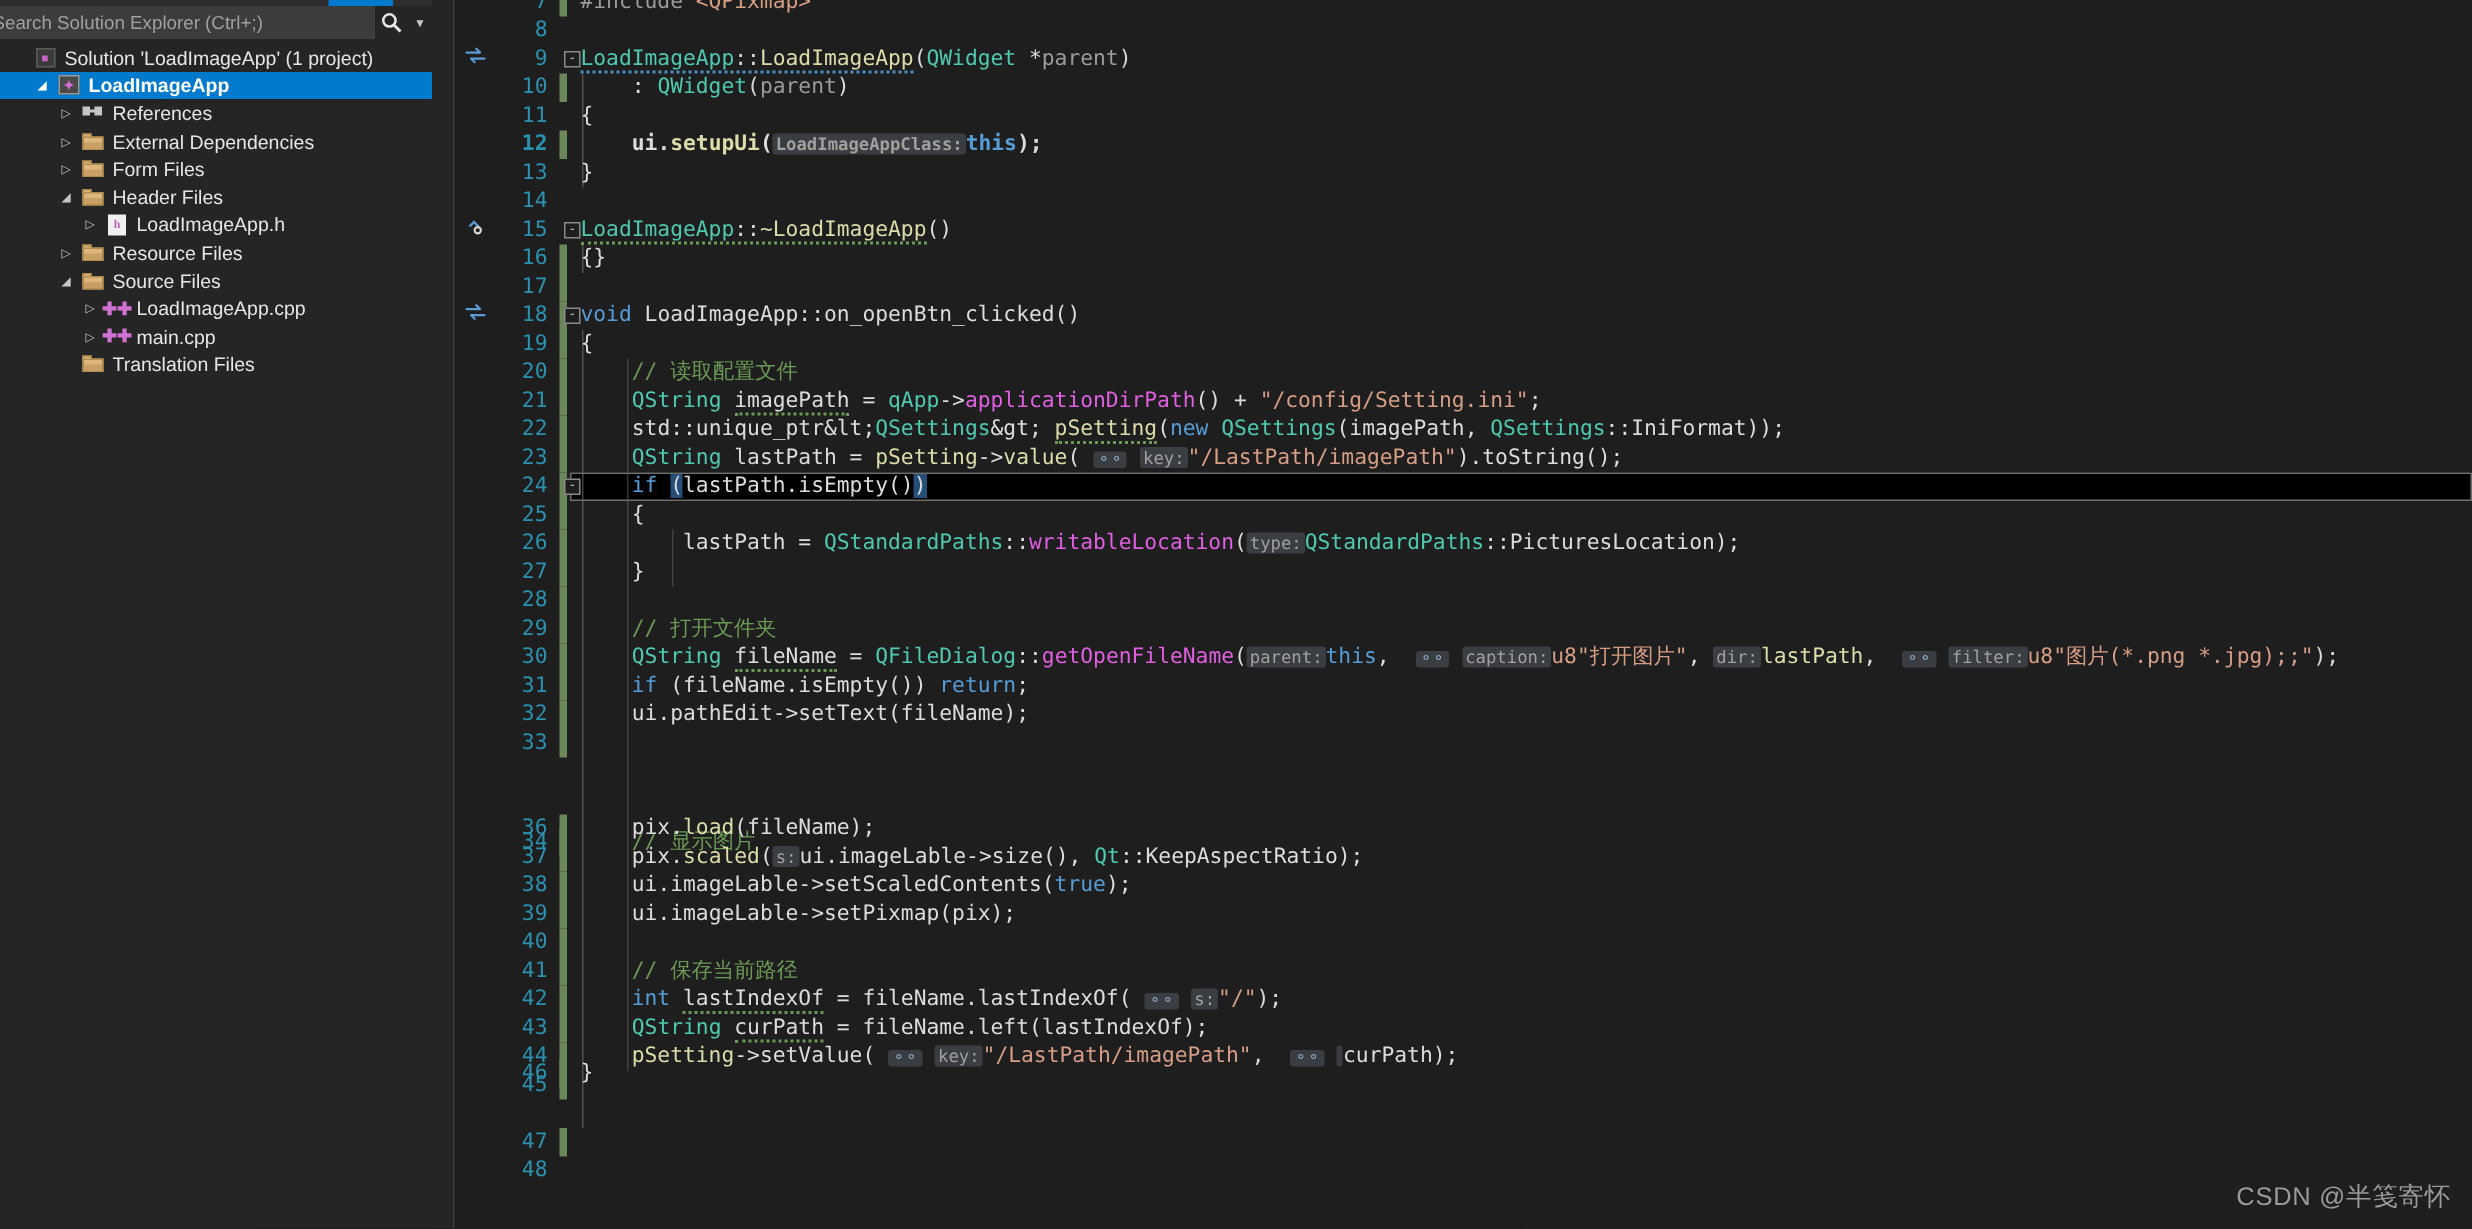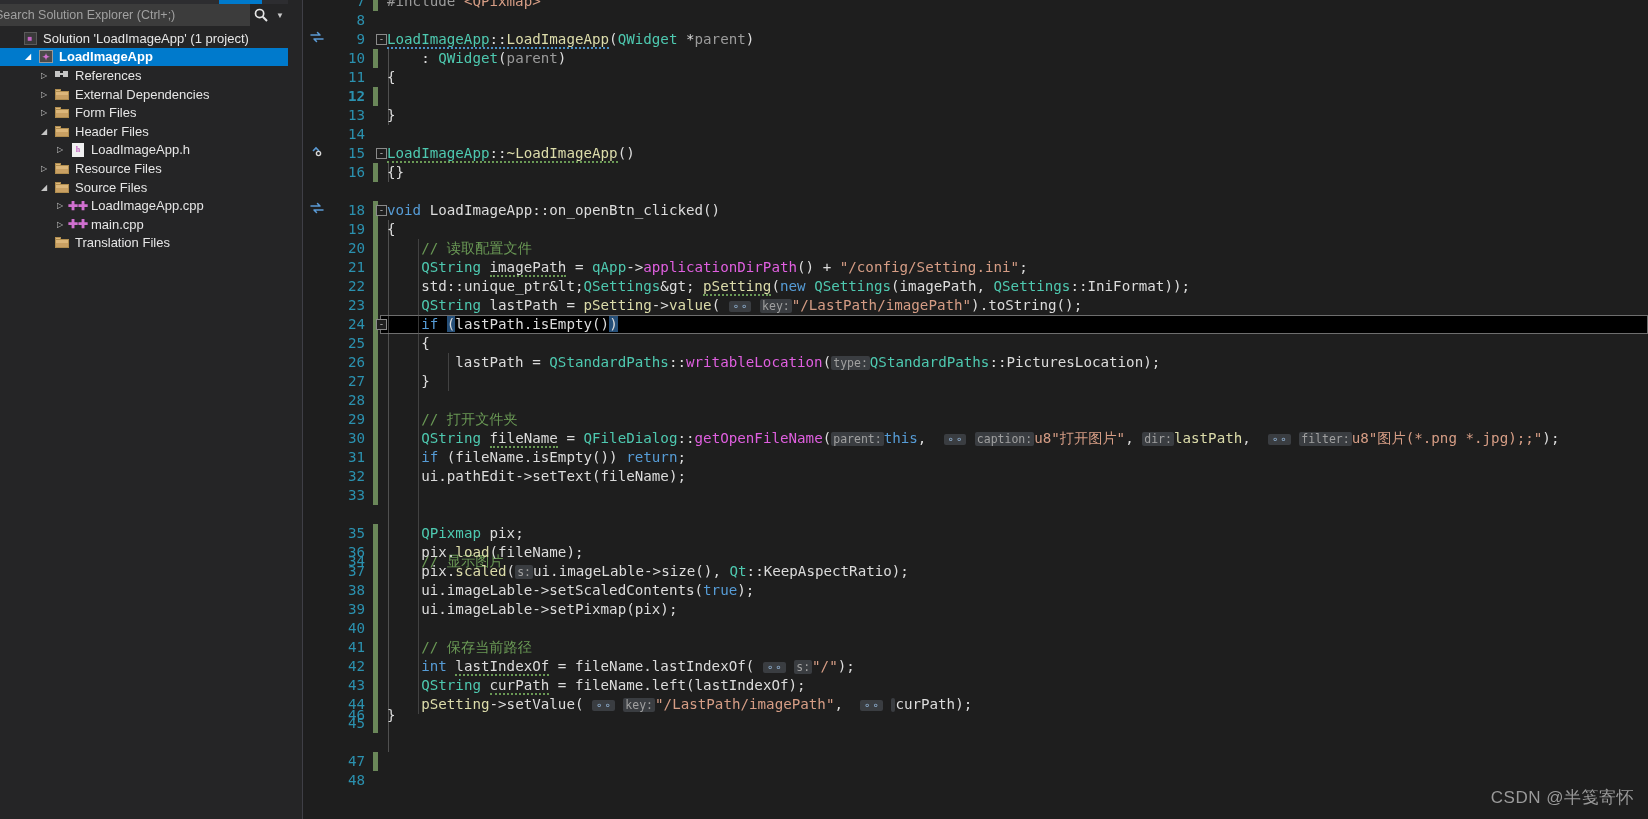--- a/index.html
+++ b/index.html
@@ -354,48 +354,48 @@
         <div class="struct-guide" style="left: 100px; top: 220px; height: 532px;"></div>
         <div class="indent-guide" style="left: 130px; top: 239px; height: 475px;"></div>
         <div class="indent-guide" style="left: 160px; top: 353px; height: 38px;"></div>
         <div class="code-row" style="top: -8px;"><span class="lnum">7</span><span class="changebar saved"></span><span class="codetext"><span class="t-pp">#include </span><span class="t-str">&lt;QPixmap&gt;</span></span></div>
         <div class="code-row" style="top: 11px;"><span class="lnum">8</span><span class="codetext"></span></div>
         <div class="code-row" style="top: 30px;"><span class="glyph-ref"><svg width="14" height="14" viewBox="0 0 14 14">
               <path d="M1 5h9l-2.5-2.5M13 9H4l2.5 2.5" fill="none" stroke="#5b9bd5" stroke-width="1.5" stroke-linecap="round" stroke-linejoin="round"></path>
             </svg></span><span class="lnum">9</span><span class="fold">-</span><span class="codetext"><span class="squiggle-b"><span class="t-type">LoadImageApp</span><span class="t-op">::</span><span class="t-fn">LoadImageApp</span></span><span class="t-op">(</span><span class="t-type">QWidget</span><span class="t-plain"> *</span><span class="t-pp">parent</span><span class="t-op">)</span></span></div>
         <div class="code-row" style="top: 49px;"><span class="lnum">10</span><span class="changebar saved"></span><span class="codetext"><span class="t-plain">    : </span><span class="t-type">QWidget</span><span class="t-op">(</span><span class="t-pp">parent</span><span class="t-op">)</span></span></div>
         <div class="code-row" style="top: 68px;"><span class="lnum">11</span><span class="codetext"><span class="t-op">{</span></span></div>
-        <div class="code-row" style="top: 87px; font-weight: bold;"><span class="lnum">12</span><span class="changebar saved"></span></div>
+        <div class="code-row" style="top: 87px; font-weight: bold;"><span class="lnum">12</span><span class="changebar saved"></span><span class="codetext"><span class="t-plain">    ui</span><span class="t-op">.</span><span class="t-fn">setupUi</span><span class="t-op">(</span><span class="t-hintbg">LoadImageAppClass:</span><span class="t-key">this</span><span class="t-op">);</span></span></div>
         <div class="code-row" style="top: 106px;"><span class="lnum">13</span><span class="codetext"><span class="t-op">}</span></span></div>
         <div class="code-row" style="top: 125px;"><span class="lnum">14</span><span class="codetext"></span></div>
         <div class="code-row" style="top: 144px;"><span class="glyph-ref"><svg width="14" height="14" viewBox="0 0 14 14">
               <path d="M3 7 L6 4 L9 7" fill="none" stroke="#5b9bd5" stroke-width="1.6"></path>
               <circle cx="8.5" cy="9.5" r="2.1" fill="none" stroke="#d6d6d6" stroke-width="1.4"></circle>
             </svg></span><span class="lnum">15</span><span class="fold">-</span><span class="codetext"><span class="squiggle-g"><span class="t-type">LoadImageApp</span><span class="t-op">::</span><span class="t-fn">~LoadImageApp</span></span><span class="t-op">()</span></span></div>
         <div class="code-row" style="top: 163px;"><span class="lnum">16</span><span class="changebar saved"></span><span class="codetext"><span class="t-op">{}</span></span></div>
+        <div class="code-row" style="top: 182px;"><span class="lnum">17</span><span class="changebar saved"></span><span class="codetext"></span></div>
         <div class="code-row" style="top: 201px;"><span class="glyph-ref"><svg width="14" height="14" viewBox="0 0 14 14">
               <path d="M1 5h9l-2.5-2.5M13 9H4l2.5 2.5" fill="none" stroke="#5b9bd5" stroke-width="1.5" stroke-linecap="round" stroke-linejoin="round"></path>
             </svg></span><span class="lnum">18</span><span class="changebar saved"></span><span class="fold">-</span><span class="codetext"><span class="t-key">void </span><span class="t-plain">LoadImageApp</span><span class="t-op">::</span><span class="t-plain">on_openBtn_clicked</span><span class="t-op">()</span></span></div>
         <div class="code-row" style="top: 220px;"><span class="lnum">19</span><span class="changebar saved"></span><span class="codetext"><span class="t-op">{</span></span></div>
         <div class="code-row" style="top: 239px;"><span class="lnum">20</span><span class="changebar saved"></span><span class="codetext"><span class="t-com">    // 读取配置文件</span></span></div>
         <div class="code-row" style="top: 258px;"><span class="lnum">21</span><span class="changebar saved"></span><span class="codetext"><span class="t-plain">    </span><span class="t-type">QString</span><span class="t-plain"> </span><span class="squiggle-g"><span class="t-plain">imagePath</span></span><span class="t-plain"> = </span><span class="t-type">qApp</span><span class="t-op">-&gt;</span><span class="t-fn2">applicationDirPath</span><span class="t-op">() + </span><span class="t-str">"/config/Setting.ini"</span><span class="t-op">;</span></span></div>
         <div class="code-row" style="top: 277px;"><span class="lnum">22</span><span class="changebar saved"></span><span class="codetext"><span class="t-plain">    </span><span class="t-plain">std</span><span class="t-op">::</span><span class="t-plain">unique_ptr</span><span class="t-op">&amp;lt;</span><span class="t-type">QSettings</span><span class="t-op">&amp;gt; </span><span class="squiggle-g"><span class="t-fn">pSetting</span></span><span class="t-op">(</span><span class="t-key">new </span><span class="t-type">QSettings</span><span class="t-op">(</span><span class="t-plain">imagePath</span><span class="t-op">, </span><span class="t-type">QSettings</span><span class="t-op">::</span><span class="t-plain">IniFormat</span><span class="t-op">));</span></span></div>
         <div class="code-row" style="top: 296px;"><span class="lnum">23</span><span class="changebar saved"></span><span class="codetext"><span class="t-plain">    </span><span class="t-type">QString</span><span class="t-plain"> lastPath = </span><span class="t-fn">pSetting</span><span class="t-op">-&gt;</span><span class="t-fn">value</span><span class="t-op">(</span> <span class="t-hintico">⚬⚬</span> <span class="t-hintbg">key:</span><span class="t-str">"/LastPath/imagePath"</span><span class="t-op">).</span><span class="t-plain">toString</span><span class="t-op">();</span></span></div>
         <div class="code-row" style="top: 315px;"><span class="lnum">24</span><span class="changebar saved"></span><span class="fold">-</span><span class="codetext"><span class="t-key">    if </span><span class="t-sel">(</span><span class="t-plain">lastPath</span><span class="t-op">.</span><span class="t-plain">isEmpty</span><span class="t-op">()</span><span class="t-sel">)</span></span></div>
         <div class="code-row" style="top: 334px;"><span class="lnum">25</span><span class="changebar saved"></span><span class="codetext"><span class="t-op">    {</span></span></div>
         <div class="code-row" style="top: 353px;"><span class="lnum">26</span><span class="changebar saved"></span><span class="codetext"><span class="t-plain">        lastPath = </span><span class="t-type">QStandardPaths</span><span class="t-op">::</span><span class="t-fn2">writableLocation</span><span class="t-op">(</span><span class="t-hintbg">type:</span><span class="t-type">QStandardPaths</span><span class="t-op">::</span><span class="t-plain">PicturesLocation</span><span class="t-op">);</span></span></div>
         <div class="code-row" style="top: 372px;"><span class="lnum">27</span><span class="changebar saved"></span><span class="codetext"><span class="t-op">    }</span></span></div>
         <div class="code-row" style="top: 391px;"><span class="lnum">28</span><span class="changebar saved"></span><span class="codetext"></span></div>
         <div class="code-row" style="top: 410px;"><span class="lnum">29</span><span class="changebar saved"></span><span class="codetext"><span class="t-com">    // 打开文件夹</span></span></div>
         <div class="code-row" style="top: 429px;"><span class="lnum">30</span><span class="changebar saved"></span><span class="codetext"><span class="t-plain">    </span><span class="t-type">QString</span><span class="t-plain"> </span><span class="squiggle-g"><span class="t-plain">fileName</span></span><span class="t-plain"> = </span><span class="t-type">QFileDialog</span><span class="t-op">::</span><span class="t-fn2">getOpenFileName</span><span class="t-op">(</span><span class="t-hintbg">parent:</span><span class="t-key">this</span><span class="t-op">, </span> <span class="t-hintico">⚬⚬</span> <span class="t-hintbg">caption:</span><span class="t-str">u8"打开图片"</span><span class="t-op">, </span><span class="t-hintbg">dir:</span><span class="t-fn">lastPath</span><span class="t-op">, </span> <span class="t-hintico">⚬⚬</span> <span class="t-hintbg">filter:</span><span class="t-str">u8"图片(*.png *.jpg);;"</span><span class="t-op">);</span></span></div>
         <div class="code-row" style="top: 448px;"><span class="lnum">31</span><span class="changebar saved"></span><span class="codetext"><span class="t-key">    if </span><span class="t-op">(</span><span class="t-plain">fileName</span><span class="t-op">.</span><span class="t-plain">isEmpty</span><span class="t-op">()) </span><span class="t-key">return</span><span class="t-op">;</span></span></div>
         <div class="code-row" style="top: 467px;"><span class="lnum">32</span><span class="changebar saved"></span><span class="codetext"><span class="t-plain">    ui</span><span class="t-op">.</span><span class="t-plain">pathEdit</span><span class="t-op">-&gt;</span><span class="t-plain">setText</span><span class="t-op">(</span><span class="t-plain">fileName</span><span class="t-op">);</span></span></div>
         <div class="code-row" style="top: 486px;"><span class="lnum">33</span><span class="changebar saved"></span><span class="codetext"></span></div>
         <div class="code-row" style="top: 505px; margin-top: 47px;"><span class="lnum">34</span><span class="changebar saved"></span><span class="codetext"><span class="t-com">    // 显示图片</span></span></div>
-        <div class="code-row" style="top: 524px;"><span class="lnum">35</span><span class="changebar saved"></span><span class="codetext"><span class="t-plain">    </span><span class="t-type">QPixmap</span><span class="t-plain"> pix</span><span class="t-op">;</span></span></div>
         <div class="code-row" style="top: 543px;"><span class="lnum">36</span><span class="changebar saved"></span><span class="codetext"><span class="t-plain">    pix</span><span class="t-op">.</span><span class="t-fn">load</span><span class="t-op">(</span><span class="t-plain">fileName</span><span class="t-op">);</span></span></div>
         <div class="code-row" style="top: 562px;"><span class="lnum">37</span><span class="changebar saved"></span><span class="codetext"><span class="t-plain">    pix</span><span class="t-op">.</span><span class="t-fn">scaled</span><span class="t-op">(</span><span class="t-hintbg">s:</span><span class="t-plain">ui</span><span class="t-op">.</span><span class="t-plain">imageLable</span><span class="t-op">-&gt;</span><span class="t-plain">size</span><span class="t-op">(), </span><span class="t-type">Qt</span><span class="t-op">::</span><span class="t-plain">KeepAspectRatio</span><span class="t-op">);</span></span></div>
         <div class="code-row" style="top: 581px;"><span class="lnum">38</span><span class="changebar saved"></span><span class="codetext"><span class="t-plain">    ui</span><span class="t-op">.</span><span class="t-plain">imageLable</span><span class="t-op">-&gt;</span><span class="t-plain">setScaledContents</span><span class="t-op">(</span><span class="t-key">true</span><span class="t-op">);</span></span></div>
         <div class="code-row" style="top: 600px;"><span class="lnum">39</span><span class="changebar saved"></span><span class="codetext"><span class="t-plain">    ui</span><span class="t-op">.</span><span class="t-plain">imageLable</span><span class="t-op">-&gt;</span><span class="t-plain">setPixmap</span><span class="t-op">(</span><span class="t-plain">pix</span><span class="t-op">);</span></span></div>
         <div class="code-row" style="top: 619px;"><span class="lnum">40</span><span class="changebar saved"></span><span class="codetext"></span></div>
         <div class="code-row" style="top: 638px;"><span class="lnum">41</span><span class="changebar saved"></span><span class="codetext"><span class="t-com">    // 保存当前路径</span></span></div>
         <div class="code-row" style="top: 657px;"><span class="lnum">42</span><span class="changebar saved"></span><span class="codetext"><span class="t-key">    int </span><span class="squiggle-g"><span class="t-plain">lastIndexOf</span></span><span class="t-plain"> = fileName</span><span class="t-op">.</span><span class="t-plain">lastIndexOf</span><span class="t-op">(</span> <span class="t-hintico">⚬⚬</span> <span class="t-hintbg">s:</span><span class="t-str">"/"</span><span class="t-op">);</span></span></div>
         <div class="code-row" style="top: 676px;"><span class="lnum">43</span><span class="changebar saved"></span><span class="codetext"><span class="t-plain">    </span><span class="t-type">QString</span><span class="t-plain"> </span><span class="squiggle-g"><span class="t-plain">curPath</span></span><span class="t-plain"> = fileName</span><span class="t-op">.</span><span class="t-plain">left</span><span class="t-op">(</span><span class="t-plain">lastIndexOf</span><span class="t-op">);</span></span></div>
         <div class="code-row" style="top: 695px;"><span class="lnum">44</span><span class="changebar saved"></span><span class="codetext"><span class="t-fn">    pSetting</span><span class="t-op">-&gt;</span><span class="t-plain">setValue</span><span class="t-op">(</span> <span class="t-hintico">⚬⚬</span> <span class="t-hintbg">key:</span><span class="t-str">"/LastPath/imagePath"</span><span class="t-op">, </span> <span class="t-hintico">⚬⚬</span> <span class="t-hintbg"></span><span class="t-plain">curPath</span><span class="t-op">);</span></span></div>
         <div class="code-row" style="top: 714px;"><span class="lnum">45</span><span class="changebar saved"></span><span class="codetext"></span></div>

